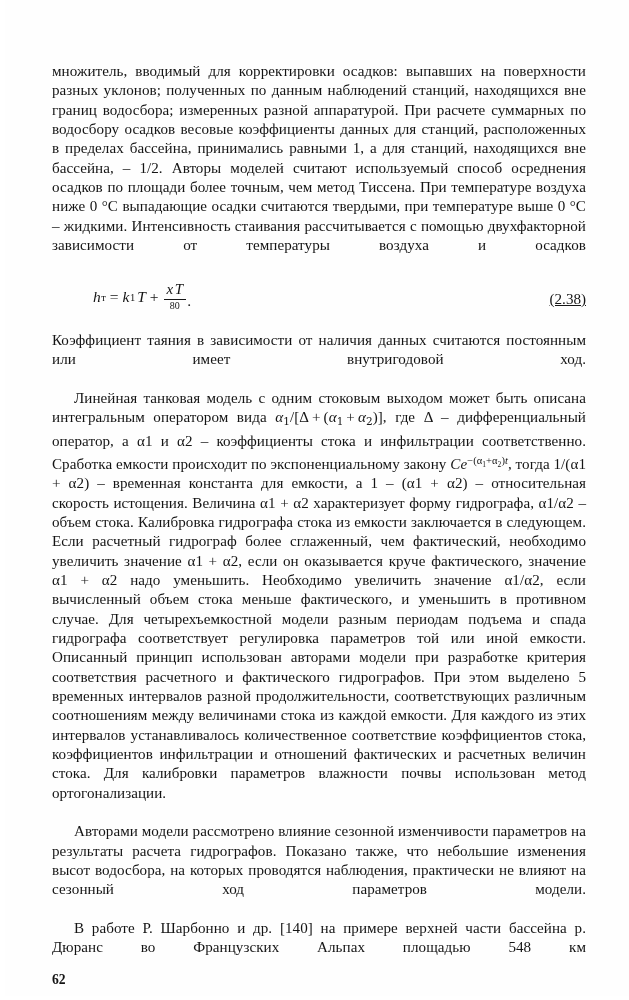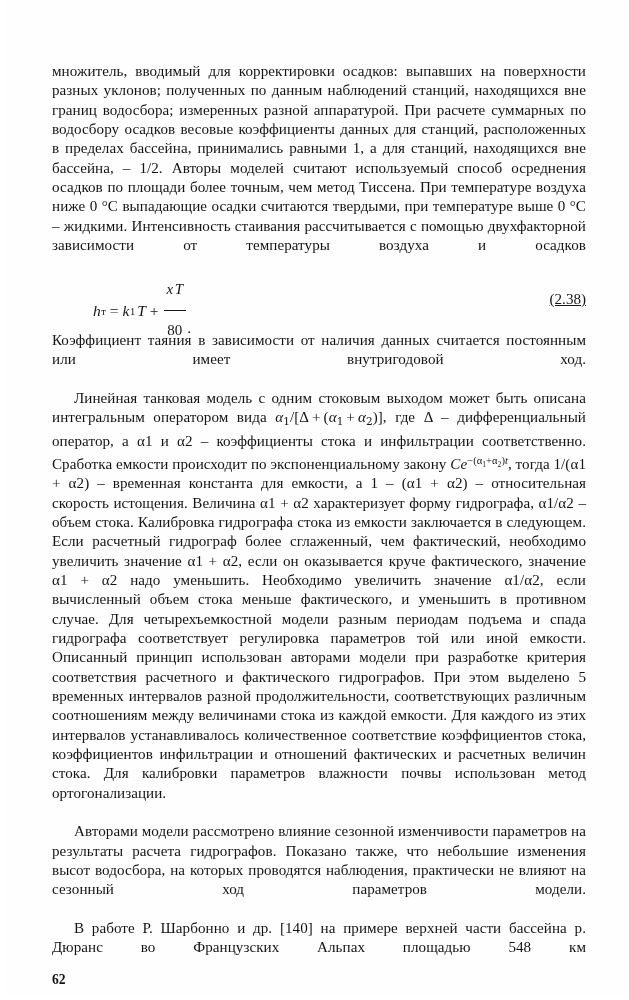--- a/index.html
+++ b/index.html
@@ -82,35 +82,34 @@
     padding-left: 0.5px;
   }
   .frac {
     display: inline-flex;
     flex-direction: column;
     align-items: center;
     vertical-align: middle;
     margin: 0 1px;
     position: relative;
     top: -1px;
-    gap: 11px;
   }
   .frac .num {
     font-size: 15px;
     font-style: italic;
     padding: 0 3px 1px 3px;
     line-height: 1.05;
   }
   .frac .bar {
     width: 100%;
     height: 1px;
     background: #141414;
   }
   .frac .den {
-    font-size: 15px;
+    font-size: 10px;
     font-style: normal;
     padding: 1px 3px 0 3px;
     line-height: 1.05;
   }
   .formula .dot {
     font-style: normal;
     align-self: flex-end;
     padding-bottom: 2px;
   }
   .eqno {
@@ -175,21 +174,21 @@
         <span class="frac">
           <span class="num"><span>x</span><span style="padding-left:1.5px">T</span></span>
           <span class="bar"></span>
           <span class="den">80</span>
         </span>
         <span class="dot">.</span>
       </div>
       <div class="eqno">(2.38)</div>
     </div>
 
-    <p class="para">Коэффициент таяния в зависимости от наличия данных считается постоянным или имеет внутригодовой ход.</p>
+    <p class="para">Коэффициент таяния в зависимости от наличия данных считаются постоянным или имеет внутригодовой ход.</p>
 
 
     <p class="para indent"><span>Линейная танковая модель с одним стоковым выходом может быть описана интегральным оператором вида </span><span class="m"><span>α</span><span class="sb">1</span><span class="mn">/</span><span class="mn">[</span><span class="mn">Δ</span><span class="mn" style="padding:0 3px">+</span><span class="mn">(</span><span>α</span><span class="sb">1</span><span class="mn" style="padding:0 3px">+</span><span>α</span><span class="sb">2</span><span class="mn">)</span><span class="mn">]</span></span><span>, где Δ – дифференциальный оператор, а α1 и α2 – коэффициенты стока и инфильтрации соответственно. Сработка емкости происходит по экспоненциальному закону </span><span class="m"><span>C</span><span>e</span><span class="sup">−</span><span class="sup">(</span><span class="sup">α</span><span style="font-size:7.5px;vertical-align:0.25em;font-style:normal">1</span><span class="sup">+</span><span class="sup">α</span><span style="font-size:7.5px;vertical-align:0.25em;font-style:normal">2</span><span class="sup">)</span><span class="supi">t</span></span><span>, тогда 1/(α1 + α2) – временная константа для емкости, а 1 – (α1 + α2) – относительная скорость истощения. Величина α1 + α2 характеризует форму гидрографа, α1/α2 – объем стока. Калибровка гидрографа стока из емкости заключается в следующем. Если расчетный гидрограф более сглаженный, чем фактический, необходимо увеличить значение α1 + α2, если он оказывается круче фактического, значение α1 + α2 надо уменьшить. Необходимо увеличить значение α1/α2, если вычисленный объем стока меньше фактического, и уменьшить в противном случае.    Для четырехъемкостной модели разным периодам  подъема и спада гидрографа соответствует регулировка параметров той или иной емкости. Описанный принцип использован авторами модели при разработке критерия соответствия расчетного и фактического гидрографов. При этом выделено 5 временных интервалов разной продолжительности, соответствующих различным соотношениям между величинами стока из каждой емкости. Для каждого из этих интервалов устанавливалось количественное соответствие коэффициентов стока, коэффициентов инфильтрации и отношений фактических и расчетных величин стока. Для калибровки параметров влажности почвы использован метод ортогонализации.</span></p>
 
     <p class="para indent">Авторами модели рассмотрено влияние сезонной изменчивости параметров на результаты расчета гидрографов. Показано также, что небольшие изменения высот водосбора, на которых проводятся наблюдения, практически не влияют на сезонный ход параметров модели.</p>
 
     <p class="para indent"><span>В работе Р. Шарбонно и др. [140] на примере верхней части бассейна р. Дюранс во Французских Альпах площадью 548 км</span></p>
 
   </div>
 

